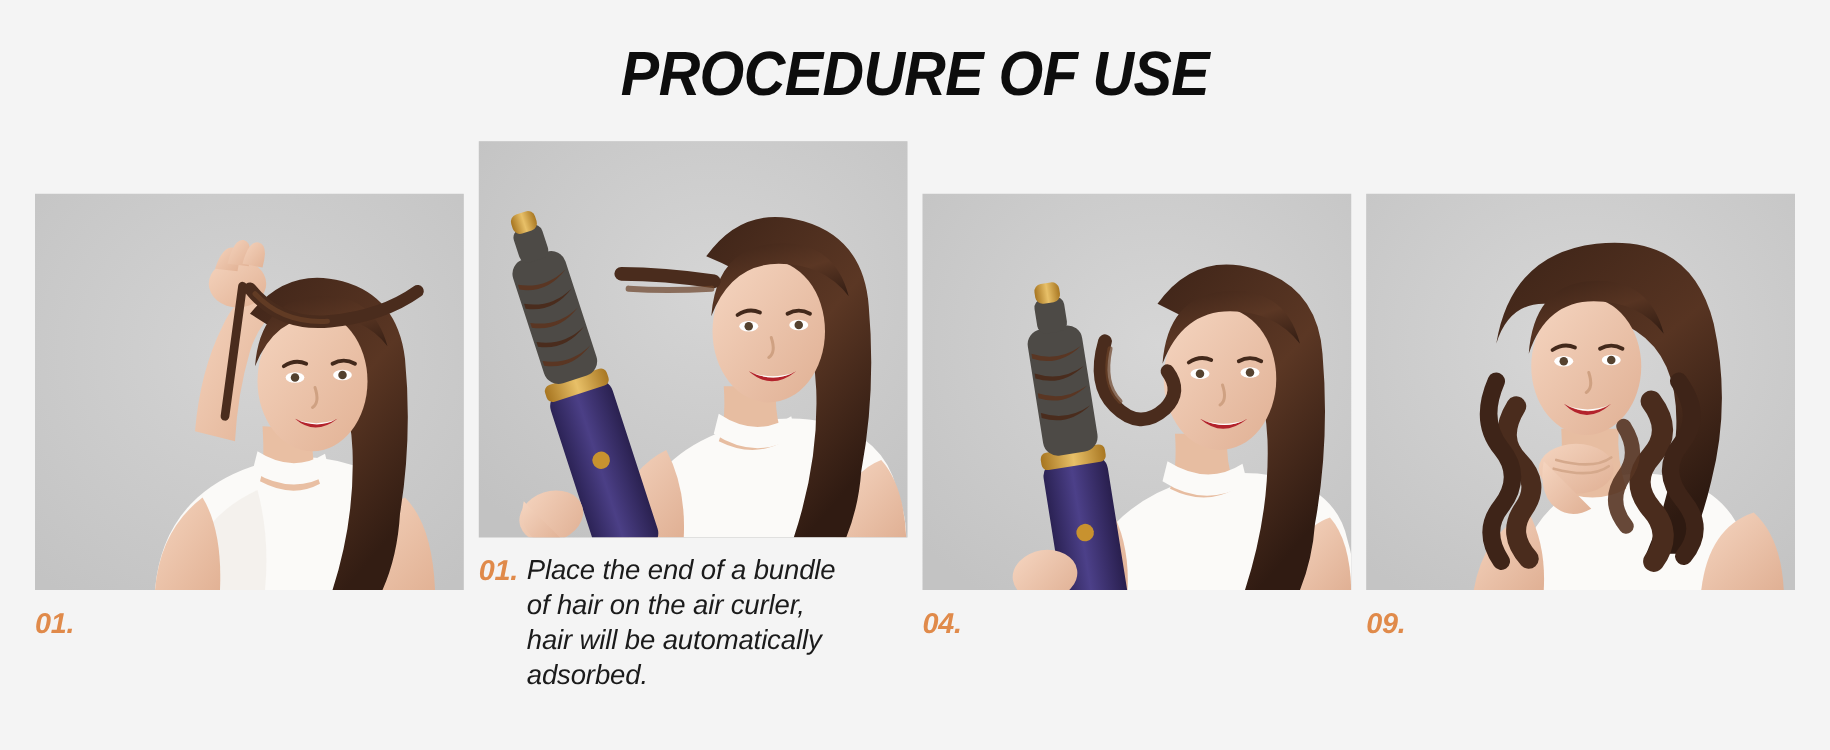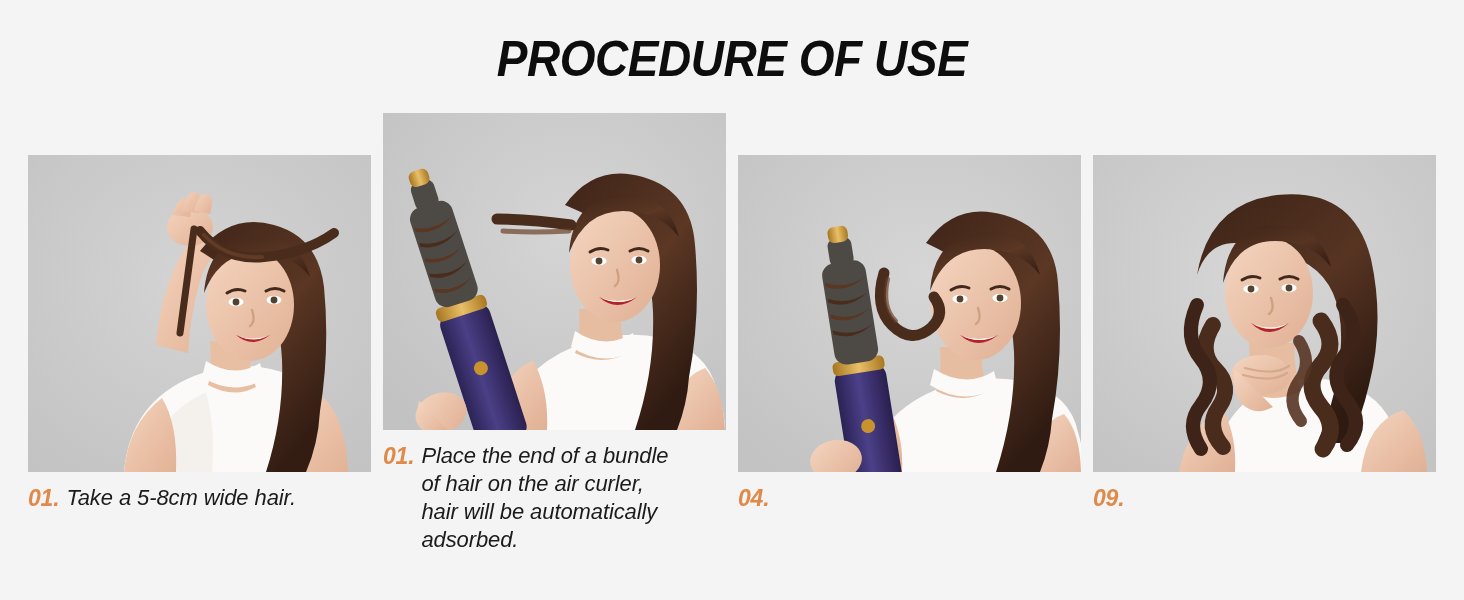--- a/index.html
+++ b/index.html
@@ -154,21 +154,20 @@
           <path d="M154 56 q5-20 13-19 q8 2 4 21 z" fill="url(#sk1)"></path>
           <path d="M166 56 q5-19 13-17 q8 2 3 20 z" fill="url(#sk1)"></path>
 
           <path d="M166 74 q-8 60 -14 104" stroke="#4a2c1d" stroke-width="7" fill="none" stroke-linecap="round"></path>
           <path d="M172 76 q24 30 64 26 q42-4 70-24" stroke="#4a2c1d" stroke-width="10" fill="none" stroke-linecap="round"></path>
           <path d="M176 80 q22 24 58 22" stroke="#6b4228" stroke-width="4" fill="none" stroke-linecap="round" opacity="0.7"></path>
         </svg>
       </div>
       <div class="caption">
         <span class="num">01.</span>
-        <span class="ctext">Take a 5-8cm wide hair.</span>
       </div>
     </div>
 
     <div class="step">
       <div class="photo">
         <svg viewBox="0 0 343 317" xmlns="http://www.w3.org/2000/svg">
           <defs>
             <radialGradient id="bg2" cx="55%" cy="38%" r="75%">
               <stop offset="0%" stop-color="#d5d5d5"></stop>
               <stop offset="100%" stop-color="#c2c2c2"></stop>

